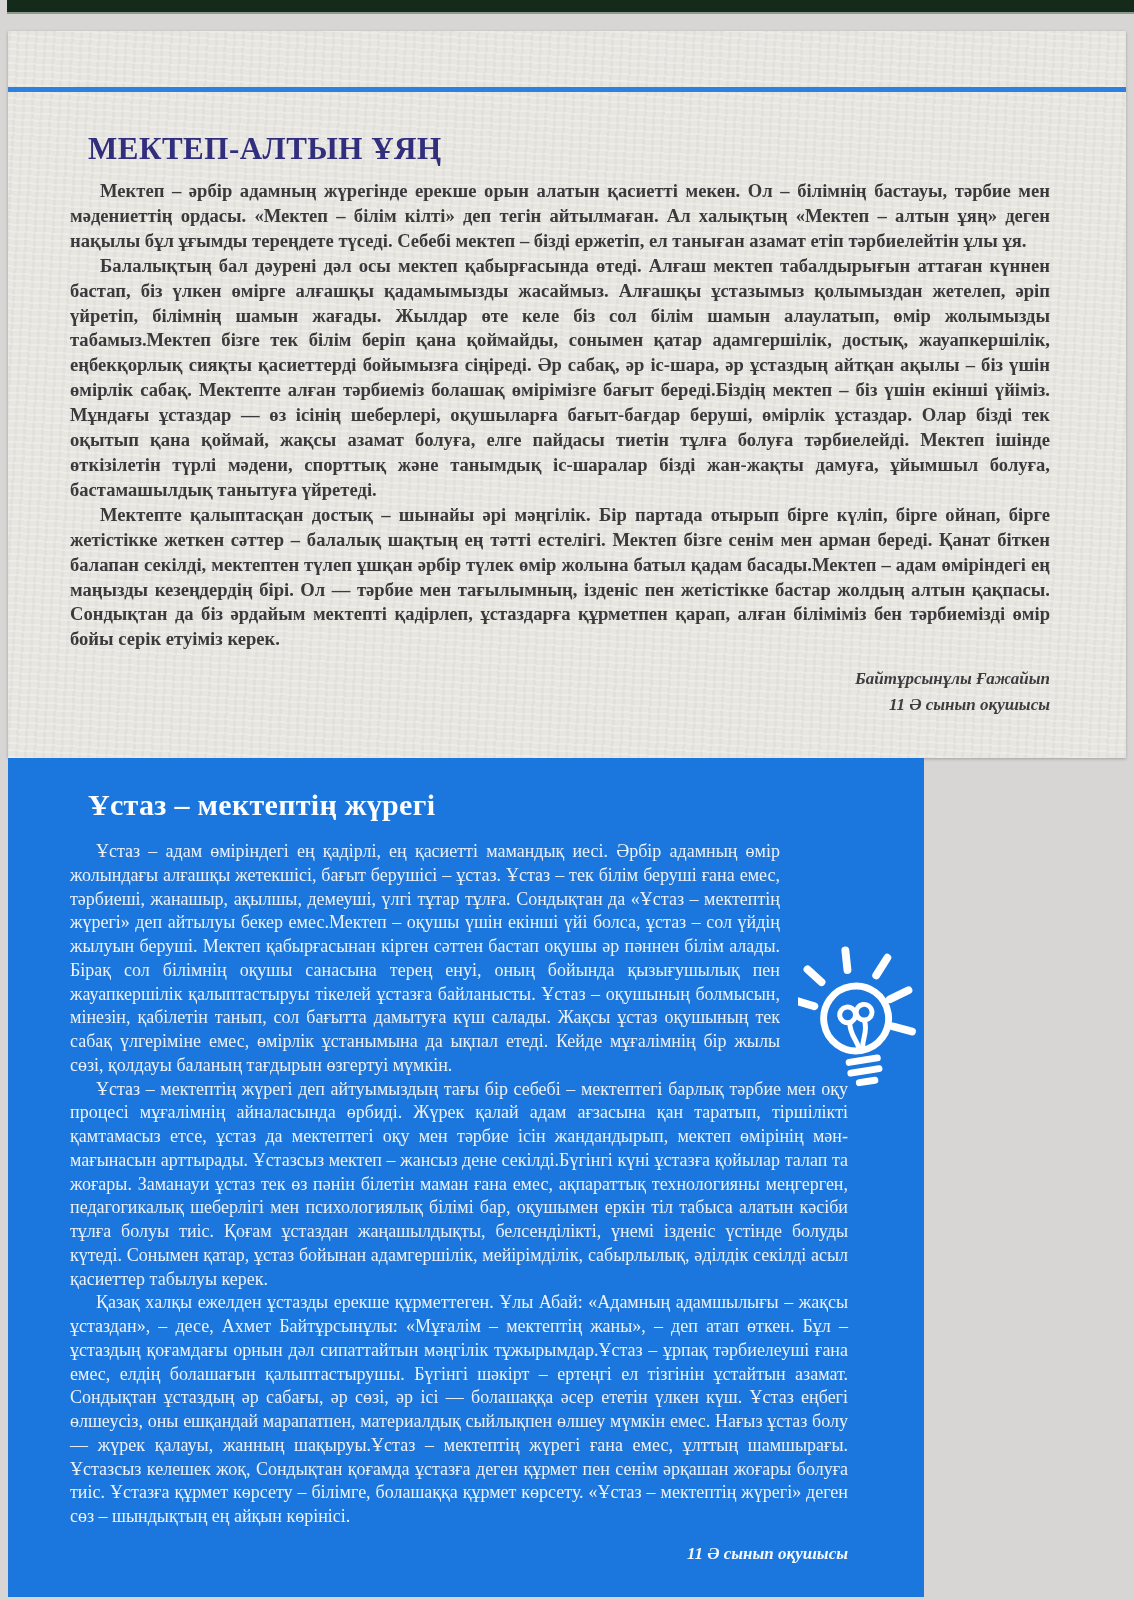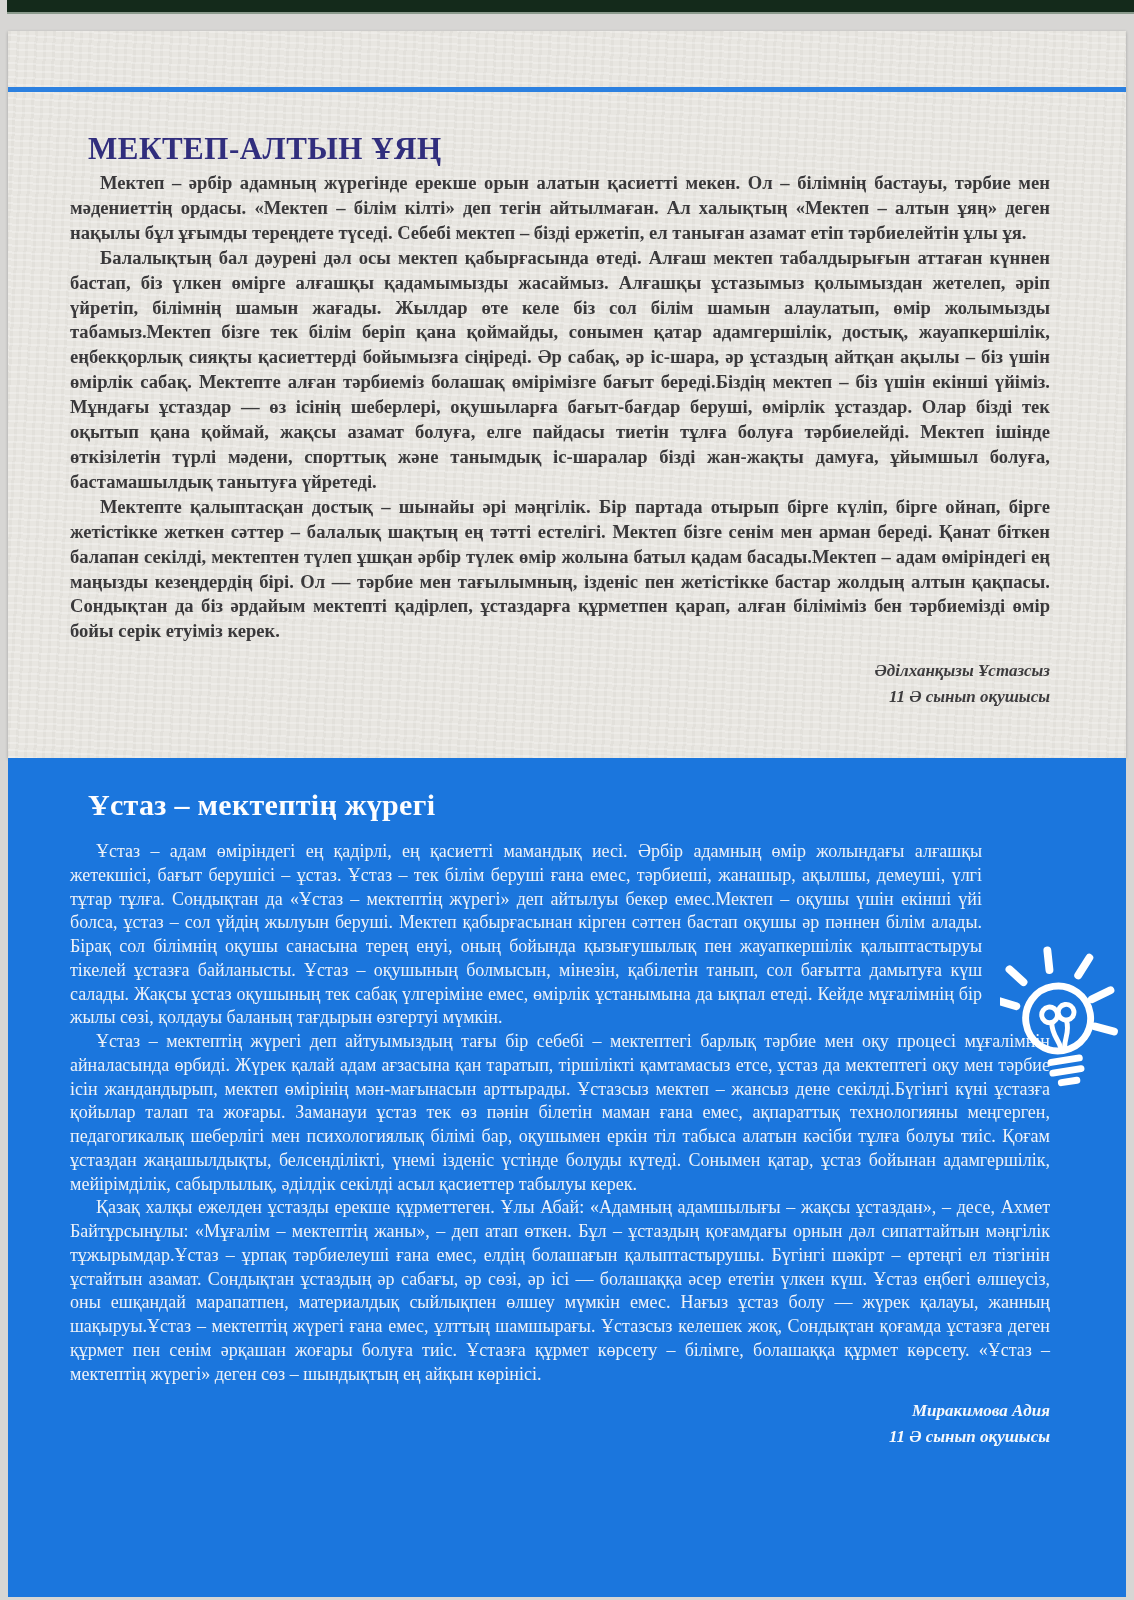--- a/index.html
+++ b/index.html
@@ -44,21 +44,21 @@
     box-shadow:0 1px 3px rgba(0,0,0,.25);
     padding:0 76px 0 62px;
   }
   .rule{
     position:absolute;
     top:56px; left:0; right:0;
     height:5px;
     background:var(--divider-blue);
   }
   .title1{
-    margin:100px 0 4px 18px;
+    margin:100px 0 12px 18px;
     font-size:31px;
     font-weight:bold;
     letter-spacing:.5px;
     color:var(--title-navy);
   }
   .body1 p{
     font-size:18.6px;
     line-height:1.34;
     text-align:justify;
     text-indent:30px;
@@ -71,21 +71,21 @@
     font-weight:bold;
     font-style:italic;
     font-size:17px;
     line-height:1.5;
     color:#3d3c3e;
   }
   
   .blue-panel{
     position:absolute;
     left:8px; top:758px;
-    width:1118px;
+    width:916px;
     height:839px;
     background:var(--panel-blue);
     padding:0 76px 0 62px;
     color:#eef2f8;
   }
   .title2{
     margin:30px 0 18px 18px;
     font-size:30px;
     font-weight:bold;
     letter-spacing:.3px;
@@ -125,34 +125,33 @@
 
   <section class="paper">
     <div class="rule"></div>
     <h1 class="title1">МЕКТЕП-АЛТЫН ҰЯҢ</h1>
     <div class="body1">
       <p>Мектеп – әрбір адамның жүрегінде ерекше орын алатын қасиетті мекен. Ол – білімнің бастауы, тәрбие мен мәдениеттің ордасы. «Мектеп – білім кілті» деп тегін айтылмаған. Ал халықтың «Мектеп – алтын ұяң» деген нақылы бұл ұғымды тереңдете түседі. Себебі мектеп – бізді ержетіп, ел таныған азамат етіп тәрбиелейтін ұлы ұя.</p>
       <p>Балалықтың бал дәурені дәл осы мектеп қабырғасында өтеді. Алғаш мектеп табалдырығын аттаған күннен бастап, біз үлкен өмірге алғашқы қадамымызды жасаймыз. Алғашқы ұстазымыз қолымыздан жетелеп, әріп үйретіп, білімнің шамын жағады. Жылдар өте келе біз сол білім шамын алаулатып, өмір жолымызды табамыз.Мектеп бізге тек білім беріп қана қоймайды, сонымен қатар адамгершілік, достық, жауапкершілік, еңбекқорлық сияқты қасиеттерді бойымызға сіңіреді. Әр сабақ, әр іс-шара, әр ұстаздың айтқан ақылы – біз үшін өмірлік сабақ. Мектепте алған тәрбиеміз болашақ өмірімізге бағыт береді.Біздің мектеп – біз үшін екінші үйіміз. Мұндағы ұстаздар — өз ісінің шеберлері, оқушыларға бағыт-бағдар беруші, өмірлік ұстаздар. Олар бізді тек оқытып қана қоймай, жақсы азамат болуға, елге пайдасы тиетін тұлға болуға тәрбиелейді. Мектеп ішінде өткізілетін түрлі мәдени, спорттық және танымдық іс-шаралар бізді жан-жақты дамуға, ұйымшыл болуға, бастамашылдық танытуға үйретеді.</p>
       <p>Мектепте қалыптасқан достық – шынайы әрі мәңгілік. Бір партада отырып бірге күліп, бірге ойнап, бірге жетістікке жеткен сәттер – балалық шақтың ең тәтті естелігі. Мектеп бізге сенім мен арман береді. Қанат біткен балапан секілді, мектептен түлеп ұшқан әрбір түлек өмір жолына батыл қадам басады.Мектеп – адам өміріндегі ең маңызды кезеңдердің бірі. Ол — тәрбие мен тағылымның, ізденіс пен жетістікке бастар жолдың алтын қақпасы. Сондықтан да біз әрдайым мектепті қадірлеп, ұстаздарға құрметпен қарап, алған біліміміз бен тәрбиемізді өмір бойы серік етуіміз керек.</p>
     </div>
     <div class="byline">
-      <div>Әділханқызы Ұстазсыз</div>
+      <div>Байтұрсынұлы Ғажайып</div>
       <div>11 Ә сынып оқушысы</div>
     </div>
   </section>
 
   <section class="blue-panel">
     <h2 class="title2">Ұстаз – мектептің жүрегі</h2>
     <div class="body2">
       <p class="beside-bulb">Ұстаз – адам өміріндегі ең қадірлі, ең қасиетті мамандық иесі. Әрбір адамның өмір жолындағы алғашқы жетекшісі, бағыт берушісі – ұстаз. Ұстаз – тек білім беруші ғана емес, тәрбиеші, жанашыр, ақылшы, демеуші, үлгі тұтар тұлға. Сондықтан да «Ұстаз – мектептің жүрегі» деп айтылуы бекер емес.Мектеп – оқушы үшін екінші үйі болса, ұстаз – сол үйдің жылуын беруші. Мектеп қабырғасынан кірген сәттен бастап оқушы әр пәннен білім алады. Бірақ сол білімнің оқушы санасына терең енуі, оның бойында қызығушылық пен жауапкершілік қалыптастыруы тікелей ұстазға байланысты. Ұстаз – оқушының болмысын, мінезін, қабілетін танып, сол бағытта дамытуға күш салады. Жақсы ұстаз оқушының тек сабақ үлгеріміне емес, өмірлік ұстанымына да ықпал етеді. Кейде мұғалімнің бір жылы сөзі, қолдауы баланың тағдырын өзгертуі мүмкін.</p>
       <p>Ұстаз – мектептің жүрегі деп айтуымыздың тағы бір себебі – мектептегі барлық тәрбие мен оқу процесі мұғалімнің айналасында өрбиді. Жүрек қалай адам ағзасына қан таратып, тіршілікті қамтамасыз етсе, ұстаз да мектептегі оқу мен тәрбие ісін жандандырып, мектеп өмірінің мән-мағынасын арттырады. Ұстазсыз мектеп – жансыз дене секілді.Бүгінгі күні ұстазға қойылар талап та жоғары. Заманауи ұстаз тек өз пәнін білетін маман ғана емес, ақпараттық технологияны меңгерген, педагогикалық шеберлігі мен психологиялық білімі бар, оқушымен еркін тіл табыса алатын кәсіби тұлға болуы тиіс. Қоғам ұстаздан жаңашылдықты, белсенділікті, үнемі ізденіс үстінде болуды күтеді. Сонымен қатар, ұстаз бойынан адамгершілік, мейірімділік, сабырлылық, әділдік секілді асыл қасиеттер табылуы керек.</p>
       <p>Қазақ халқы ежелден ұстазды ерекше құрметтеген. Ұлы Абай: «Адамның адамшылығы – жақсы ұстаздан», – десе, Ахмет Байтұрсынұлы: «Мұғалім – мектептің жаны», – деп атап өткен. Бұл – ұстаздың қоғамдағы орнын дәл сипаттайтын мәңгілік тұжырымдар.Ұстаз – ұрпақ тәрбиелеуші ғана емес, елдің болашағын қалыптастырушы. Бүгінгі шәкірт – ертеңгі ел тізгінін ұстайтын азамат. Сондықтан ұстаздың әр сабағы, әр сөзі, әр ісі — болашаққа әсер ететін үлкен күш. Ұстаз еңбегі өлшеусіз, оны ешқандай марапатпен, материалдық сыйлықпен өлшеу мүмкін емес. Нағыз ұстаз болу — жүрек қалауы, жанның шақыруы.Ұстаз – мектептің жүрегі ғана емес, ұлттың шамшырағы. Ұстазсыз келешек жоқ, Сондықтан қоғамда ұстазға деген құрмет пен сенім әрқашан жоғары болуға тиіс. Ұстазға құрмет көрсету – білімге, болашаққа құрмет көрсету. «Ұстаз – мектептің жүрегі» деген сөз – шындықтың ең айқын көрінісі.</p>
     </div>
     <div class="byline-blue">
-      <div>Миракимова Адия</div>
       <div>11 Ә сынып оқушысы</div>
     </div>
 
     <svg class="bulb" viewBox="0 0 124 170" fill="none" xmlns="http://www.w3.org/2000/svg">
       <g stroke="#ffffff" stroke-linecap="round" transform="rotate(-9 62 85)">
 
         <g stroke-width="8">
           <line x1="20" y1="60" x2="3" y2="52"></line>
           <line x1="31" y1="37" x2="19" y2="22"></line>
           <line x1="59" y1="29" x2="60" y2="9"></line>

